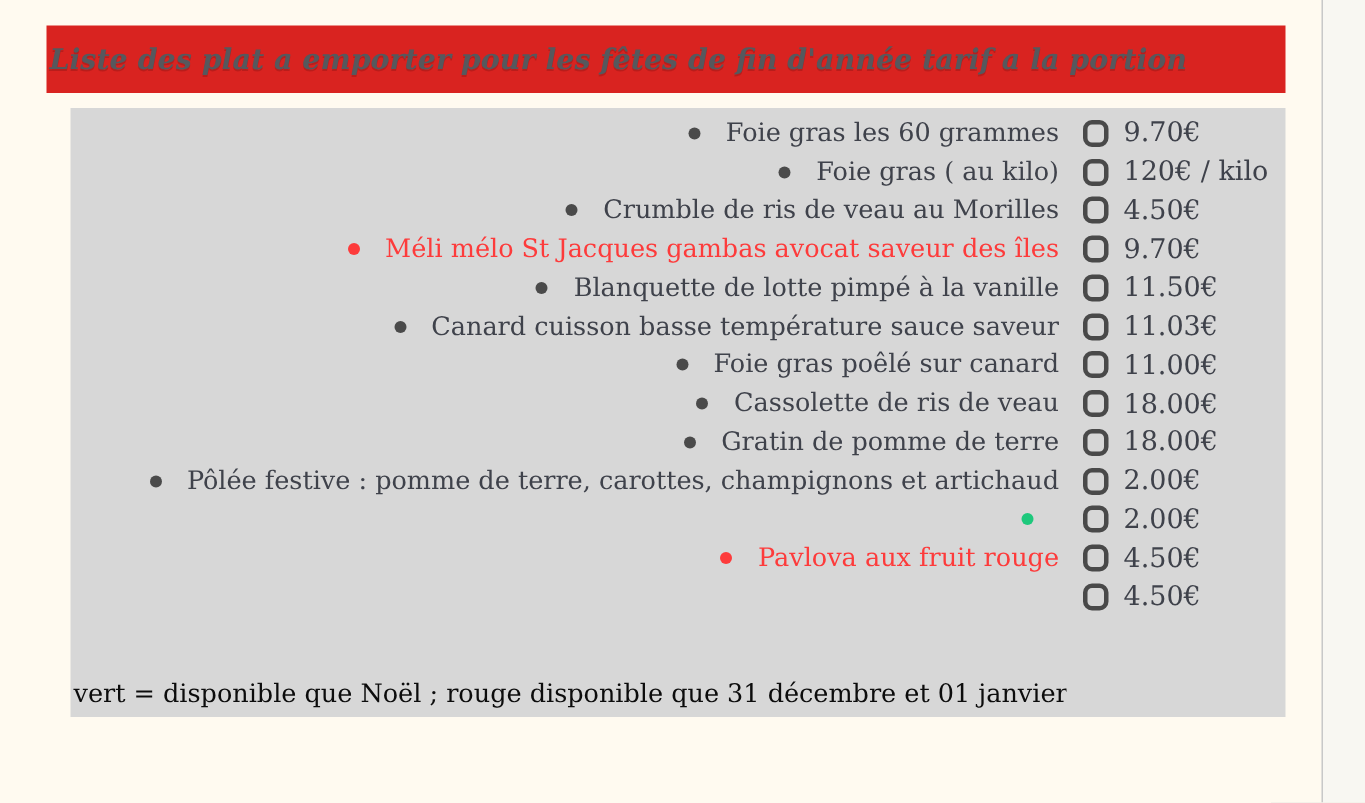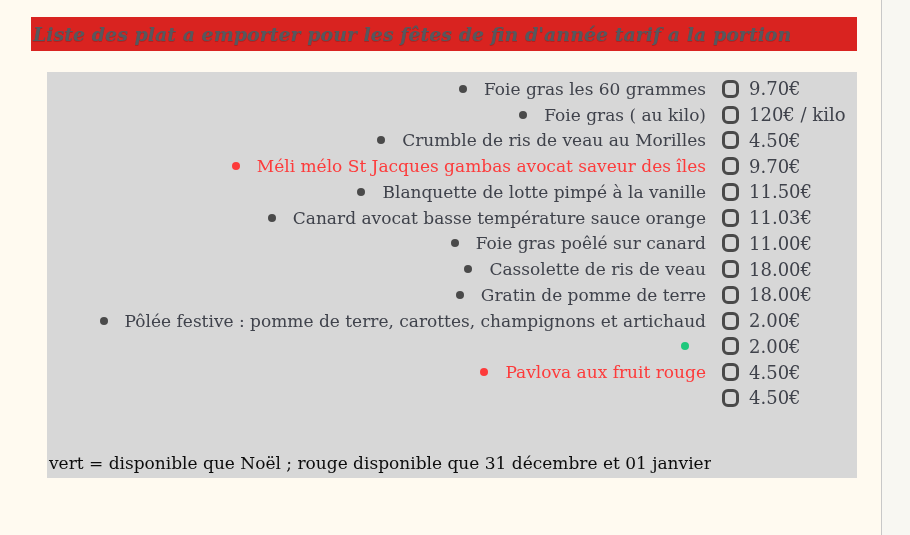--- a/index.html
+++ b/index.html
@@ -6,21 +6,21 @@
   html, body {
     width: 910px; height: 535px;
     background: #fffaf0;
     font-family: "DejaVu Serif", serif;
     overflow: hidden;
     position: relative;
   }
   .banner {
     position: absolute;
     left: 31px; top: 17px;
-    width: 826px; height: 34px;
+    width: 826px; height: 45px;
     background: #d92320;
     display: flex;
     align-items: center;
   }
   .banner-title {
     font-family: "DejaVu Serif", serif;
     font-style: italic;
     font-weight: bold;
     font-size: 19px;
     color: #56585d;
@@ -125,21 +125,21 @@
       <div class="menu-row red">
         <span class="bullet"></span>
         <span class="item-label">Méli mélo St Jacques gambas avocat saveur des îles</span>
       </div>
       <div class="menu-row">
         <span class="bullet"></span>
         <span class="item-label">Blanquette de lotte pimpé à la vanille</span>
       </div>
       <div class="menu-row">
         <span class="bullet"></span>
-        <span class="item-label">Canard avocat basse température sauce orange</span>
+        <span class="item-label">Canard cuisson basse température sauce saveur</span>
       </div>
       <div class="menu-row">
         <span class="bullet"></span>
         <span class="item-label">Foie gras poêlé sur canard</span>
       </div>
       <div class="menu-row">
         <span class="bullet"></span>
         <span class="item-label">Cassolette de ris de veau</span>
       </div>
       <div class="menu-row">

